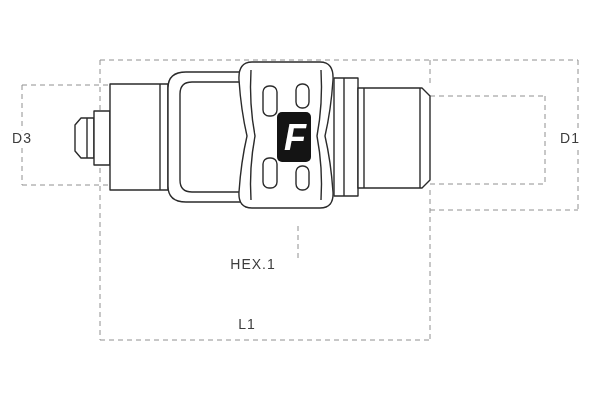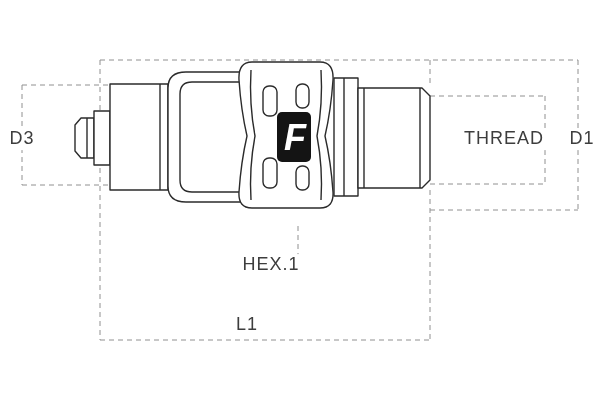--- a/index.html
+++ b/index.html
@@ -9,30 +9,30 @@
     background:#ffffff;
     font-family:"Liberation Sans",sans-serif;
     overflow:hidden;
   }
   .canvas svg{position:absolute;left:0;top:0;}
   .dim-label{
     position:absolute;
     transform:translate(-50%,-50%);
     background:#ffffff;
     color:#3d3d3d;
-    font-size:18px;
+    font-size:14px;
     letter-spacing:1px;
     padding:1px 4px;
     white-space:nowrap;
     line-height:1.1;
   }
   .label-d3{left:22px;top:139px;}
   .label-thread{left:504px;top:139px;}
-  .label-d1{left:570px;top:139px;margin-left:12px;}
-  .label-hex{left:271px;top:265px;}
+  .label-d1{left:570px;top:139px;}
+  .label-hex{left:253px;top:265px;}
   .label-l1{left:247px;top:325px;}
 </style>
 </head>
 <body>
 
 <div class="canvas">
 
   <svg width="600" height="400" viewBox="0 0 600 400">
 
     <g stroke="#909090" stroke-width="1" stroke-dasharray="5 4" fill="none">
@@ -82,18 +82,17 @@
       <rect x="296" y="166" width="13" height="24" rx="6"></rect>
     </g>
 
     <g>
       <rect x="277" y="112" width="34" height="50" rx="5" fill="#141414"></rect>
       <text x="295" y="150" text-anchor="middle" font-family="Liberation Sans, sans-serif" font-size="36" font-weight="bold" font-style="italic" fill="#ffffff">F</text>
     </g>
   </svg>
 
   <span class="dim-label label-d3">D3</span>
-  <span class="dim-label label-thread">THREAD</span>
   <span class="dim-label label-d1">D1</span>
   <span class="dim-label label-hex">HEX.1</span>
   <span class="dim-label label-l1">L1</span>
 
 </div>
 
 </body></html>

